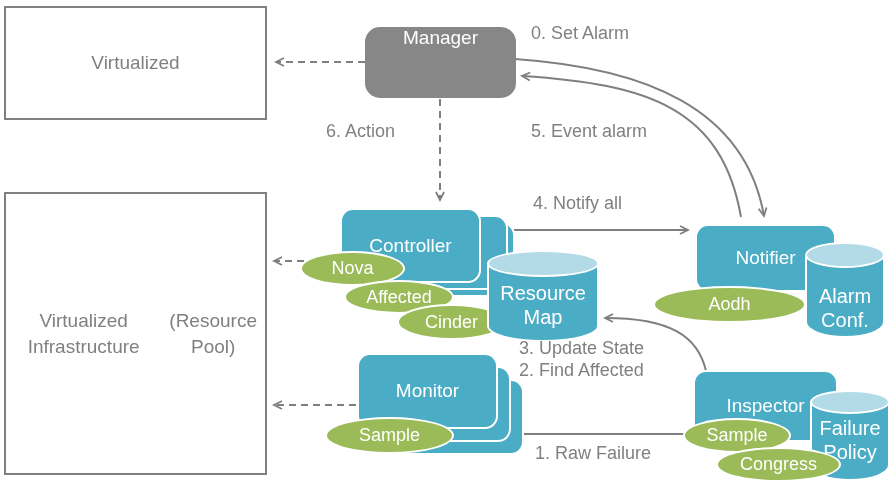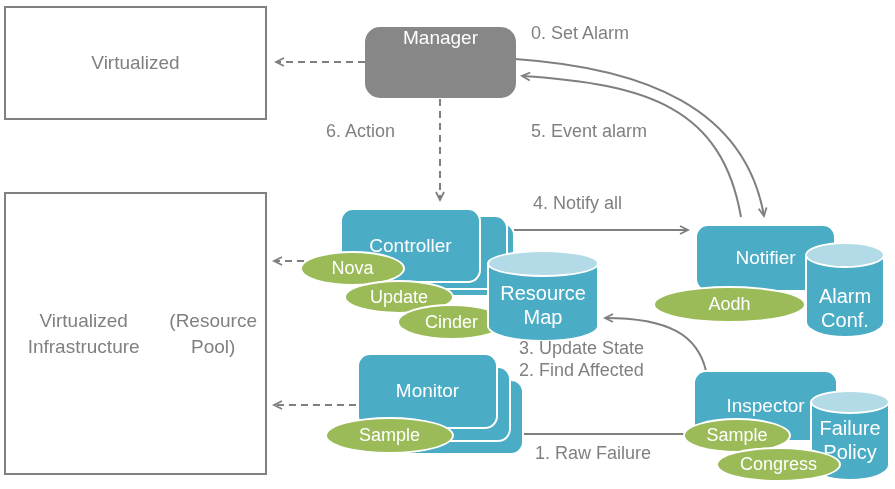--- a/index.html
+++ b/index.html
@@ -82,21 +82,21 @@
     <span>Notifier</span>
   </div>
   <div class="card" style="left:693px;top:370px;width:145px;height:72px;z-index:3;">
     <span>Inspector</span>
   </div>
 
   <div class="ellipse" style="left:300px;top:251px;width:105px;height:35px;">
     <span>Nova</span>
   </div>
   <div class="ellipse" style="left:344px;top:280px;width:110px;height:34px;">
-    <span>Update</span>
+    <span>Affected</span>
   </div>
   <div class="ellipse" style="left:397px;top:304px;width:109px;height:36px;">
     <span>Cinder</span>
   </div>
 
   <div class="cyl" style="left:487px;top:250px;width:112px;height:92px;">
     <div class="cyl-body" style="top:13px;height:79px;"></div>
     <div class="cyl-top" style="height:27px;"></div>
     <div class="cyl-label" style="top:31px;">
       <div>Resource</div>

